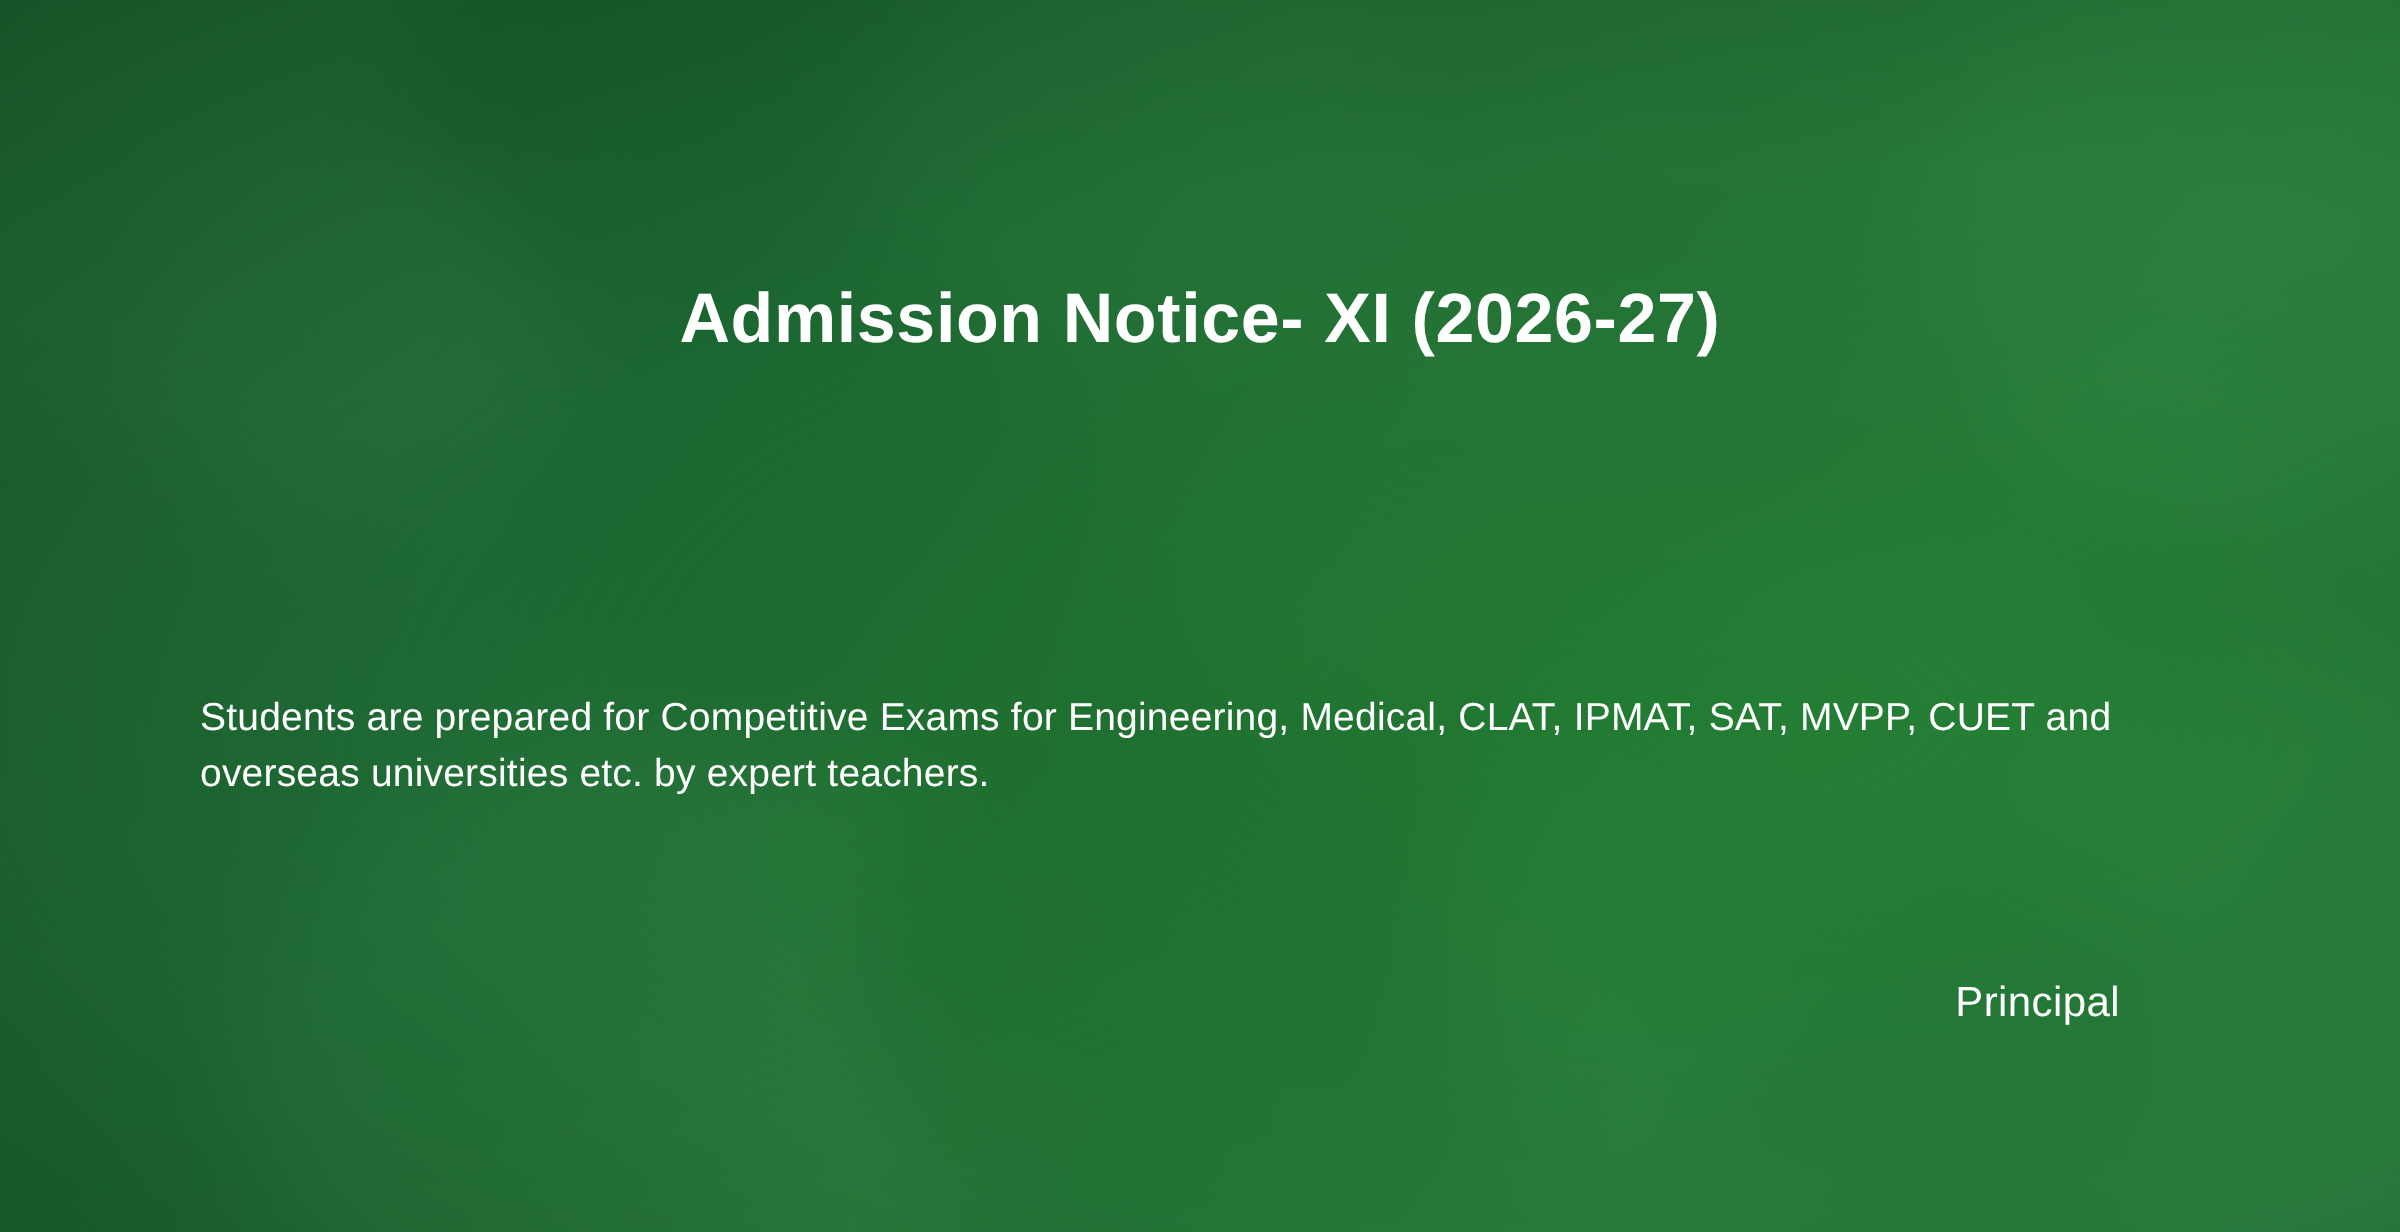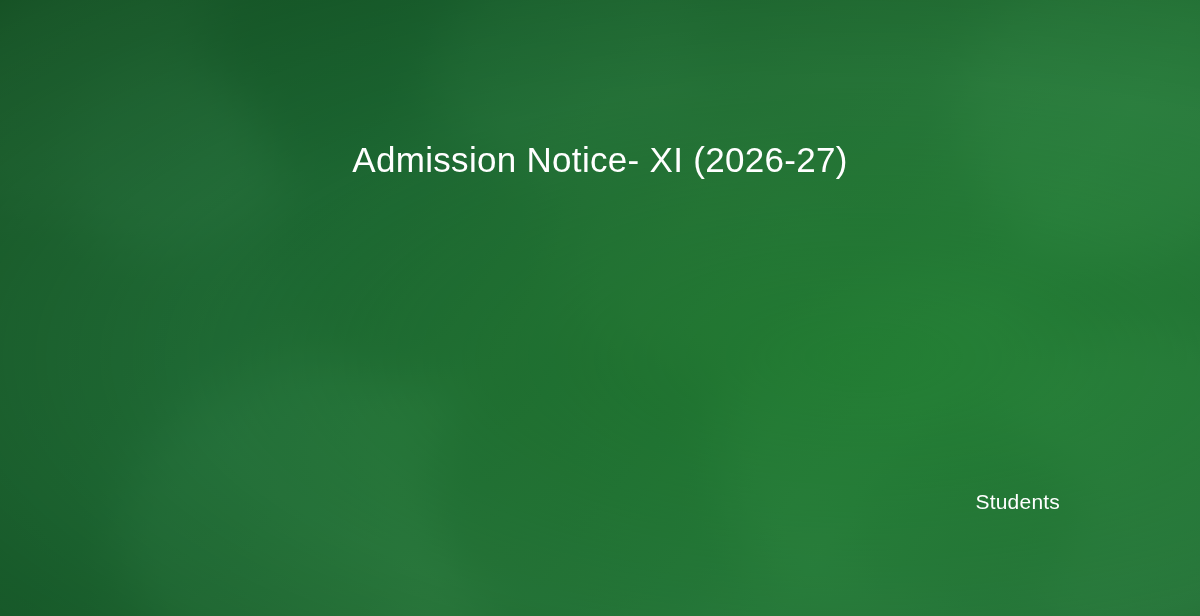--- a/index.html
+++ b/index.html
@@ -68,21 +68,21 @@
   }
 
   .notice-title {
     position: absolute;
     top: 140px;
     left: 0;
     width: 100%;
     text-align: center;
     color: #ffffff;
     font-size: 35px;
-    font-weight: normal;
+    font-weight: bold;
     letter-spacing: 0.3px;
   }
 
   .para {
     position: absolute;
     left: 100px;
     width: 1000px;
     color: #ffffff;
     font-size: 19.5px;
     line-height: 28px;
@@ -123,17 +123,18 @@
     <div class="blob b15"></div>
   </div>
 
   <div class="green-overlay"></div>
   <div class="green-overlay2"></div>
 
   <div class="content">
     <div class="notice-title">Admission Notice-  XI (2026-27)</div>
 
 
+    <div class="para para-2">Students are prepared for Competitive Exams for Engineering, Medical, CLAT, IPMAT, SAT, MVPP, CUET and overseas universities  etc. by expert teachers.</div>
 
-    <div class="signature">Students</div>
+    <div class="signature">Principal</div>
   </div>
 
 </div>
 
 </body></html>

